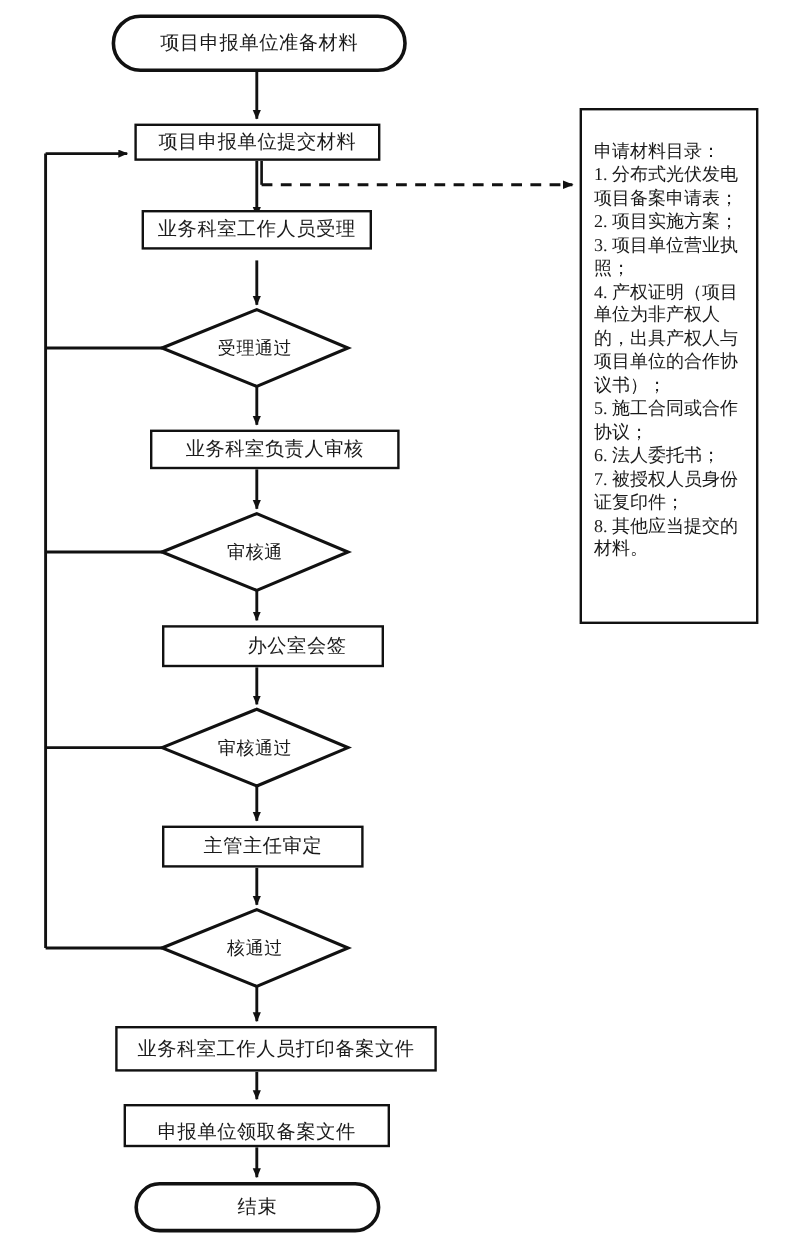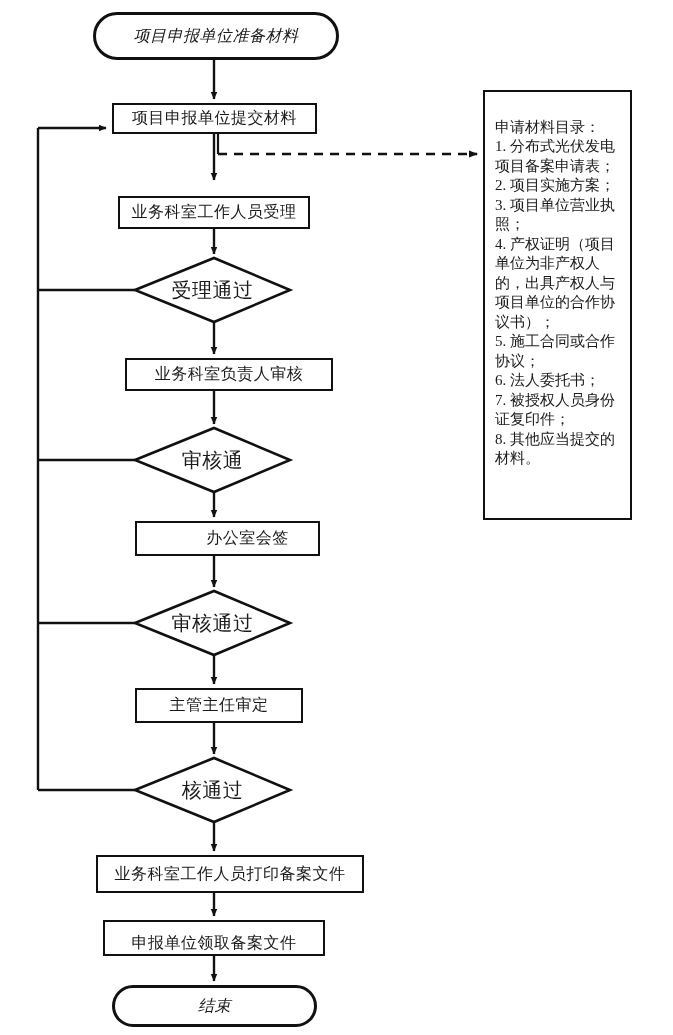--- a/index.html
+++ b/index.html
@@ -38,25 +38,24 @@
     background: #ffffff;
     font-size: 16px;
     letter-spacing: 0.5px;
   }
   .node-terminator {
     border: 3px solid #111111;
     background: #ffffff;
     border-radius: 999px;
     font-size: 16px;
     letter-spacing: 0.5px;
-    font-style: italic;
   }
   .node-decision {
     background: transparent;
-    font-size: 20px;
+    font-size: 15px;
     letter-spacing: 0.5px;
     pointer-events: none;
   }
   .node-decision .dlabel {
     position: relative;
     z-index: 4;
     pointer-events: auto;
   }
   .note-box {
     position: absolute;
@@ -124,21 +123,21 @@
   </svg>
 
   <div class="node node-terminator" style="left:93px; top:12px; width:246px; height:48px;">
     <span>项目申报单位准备材料</span>
   </div>
 
   <div class="node node-process" style="left:112px; top:103px; width:205px; height:31px;">
     <span>项目申报单位提交材料</span>
   </div>
 
-  <div class="node node-process" style="left:118px; top:196px; width:192px; height:33px;">
+  <div class="node node-process" style="left:118px; top:175px; width:192px; height:33px;">
     <span>业务科室工作人员受理</span>
   </div>
 
   <div class="node node-decision" style="left:135px; top:258px; width:155px; height:64px;">
     <span class="dlabel">受理通过</span>
   </div>
 
   <div class="node node-process" style="left:125px; top:358px; width:208px; height:33px;">
     <span>业务科室负责人审核</span>
   </div>

